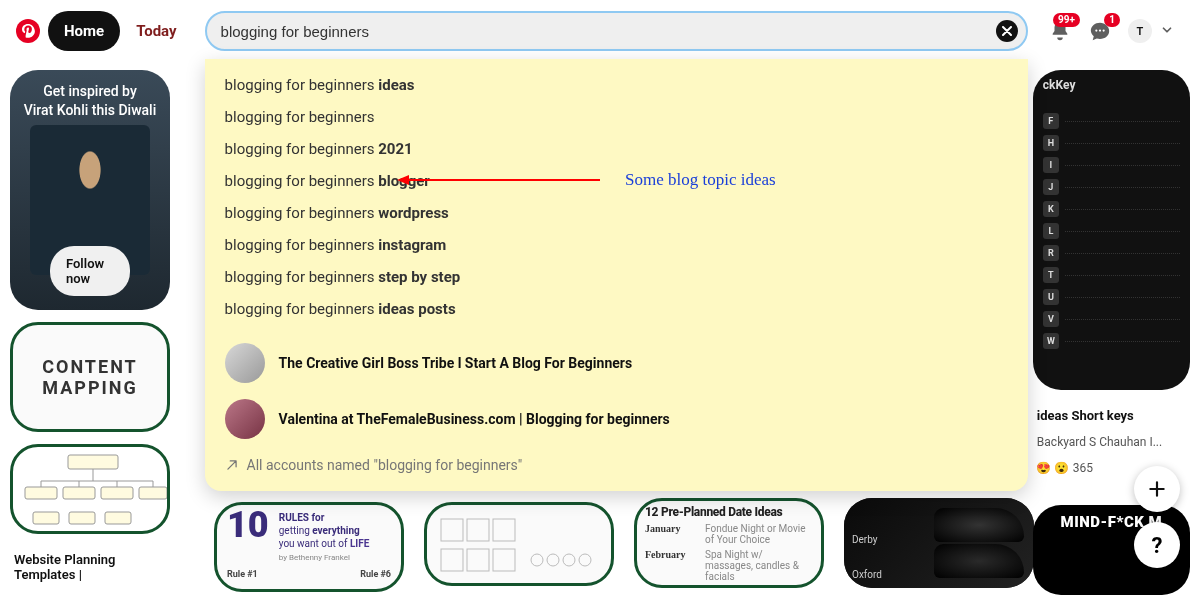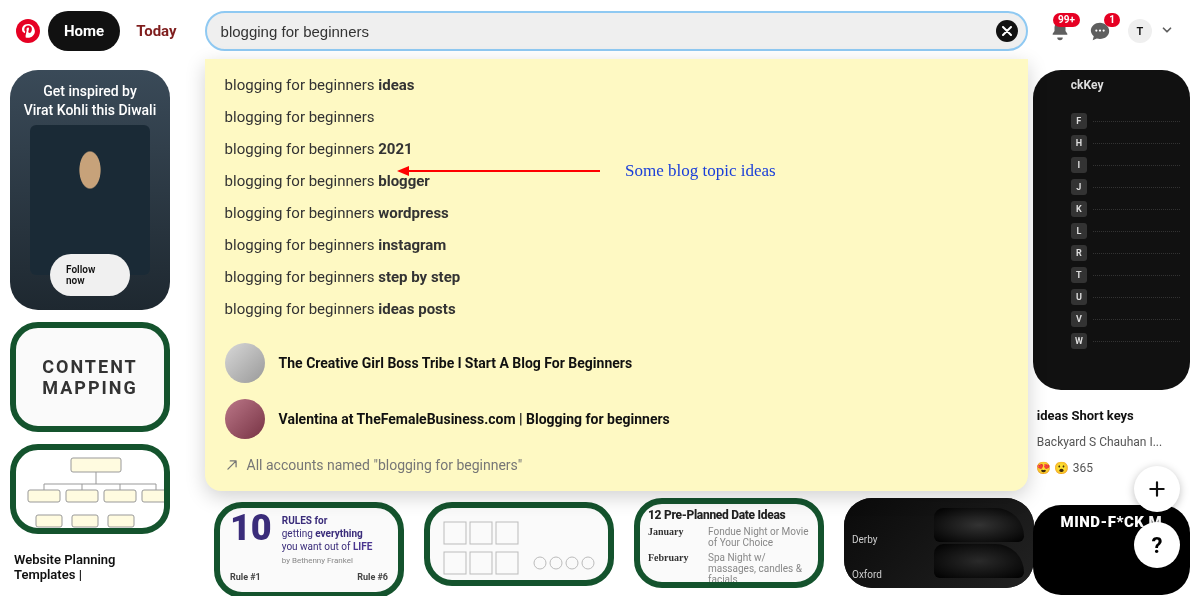--- a/index.html
+++ b/index.html
@@ -148,21 +148,21 @@
     padding: 10px 20px 4px 20px;
     color: #767676;
     font-size: 14px;
     cursor: pointer;
     gap: 8px;
   }
 
   
   .annotation {
     position: absolute;
-    top: 161px;
+    top: 170px;
     left: 395px;
     z-index: 30;
     display: flex;
     align-items: center;
     pointer-events: none;
   }
   .annotation svg { flex-shrink: 0; }
   .annotation-text {
     color: #1a3fd9;
     font-size: 17px;
@@ -182,33 +182,33 @@
     z-index: 1;
   }
   .pin-col { display: flex; flex-direction: column; gap: 12px; }
   .pin {
     border-radius: 28px;
     overflow: hidden;
     position: relative;
     background: #222;
     color: #fff;
   }
-  .pin.light { background: #fafafa; color: #333; border: 6px solid #14532d; }
+  .pin.light { background: #fafafa; color: #333; border: 3px solid #14532d; }
   .pin-title { padding: 6px 4px 0 4px; font-size: 13px; font-weight: 600; color: #111; }
   .pin-sub { padding: 0 4px; font-size: 12px; color: #555; }
 
   .follow-btn {
     position: absolute;
     bottom: 14px;
     left: 50%;
     transform: translateX(-50%);
     background: #f0f0f0;
     color: #111;
     font-weight: 600;
-    font-size: 10px;
+    font-size: 13px;
     padding: 10px 16px;
     border-radius: 24px;
   }
   .kohli-text {
     position: absolute;
     top: 12px;
     left: 0; right: 0;
     text-align: center;
     color: #fff;
     font-size: 14px;
@@ -434,21 +434,21 @@
     <div style="position:absolute; top:428px; left:660px; width:190px;height:90px;" class="pin">
       <div style="position:absolute;inset:0;background:linear-gradient(135deg,#0a0a0a,#222);"></div>
       <div style="position:absolute;left:8px;top:36px;color:#ccc;font-size:10px">Derby</div>
       <div style="position:absolute;left:8px;bottom:8px;color:#ccc;font-size:10px">Oxford</div>
       <div style="position:absolute;right:10px;top:10px;width:90px;height:34px;background:radial-gradient(ellipse,#333,#000);border-radius:10px 30px 6px 6px;"></div>
       <div style="position:absolute;right:10px;bottom:10px;width:90px;height:34px;background:radial-gradient(ellipse,#2a2a2a,#000);border-radius:10px 30px 6px 6px;"></div>
     </div>
   </div>
 
   <div class="pin-col" style="width:160px">
-    <div class="pin" style="height:320px;background:#111;padding-left:28px;">
+    <div class="pin" style="height:320px;background:#111;">
       <div style="padding:8px 10px;color:#ddd;font-size:12px;font-weight:700;">ckKey</div>
       <div class="shortkey-list" id="shortkey-list">
           <div class="shortkey-row">
             <div class="key-badge">F</div>
             <div style="flex:1;border-bottom:1px dotted #333;height:1px"></div>
           </div>
           <div class="shortkey-row">
             <div class="key-badge">H</div>
             <div style="flex:1;border-bottom:1px dotted #333;height:1px"></div>
           </div>

